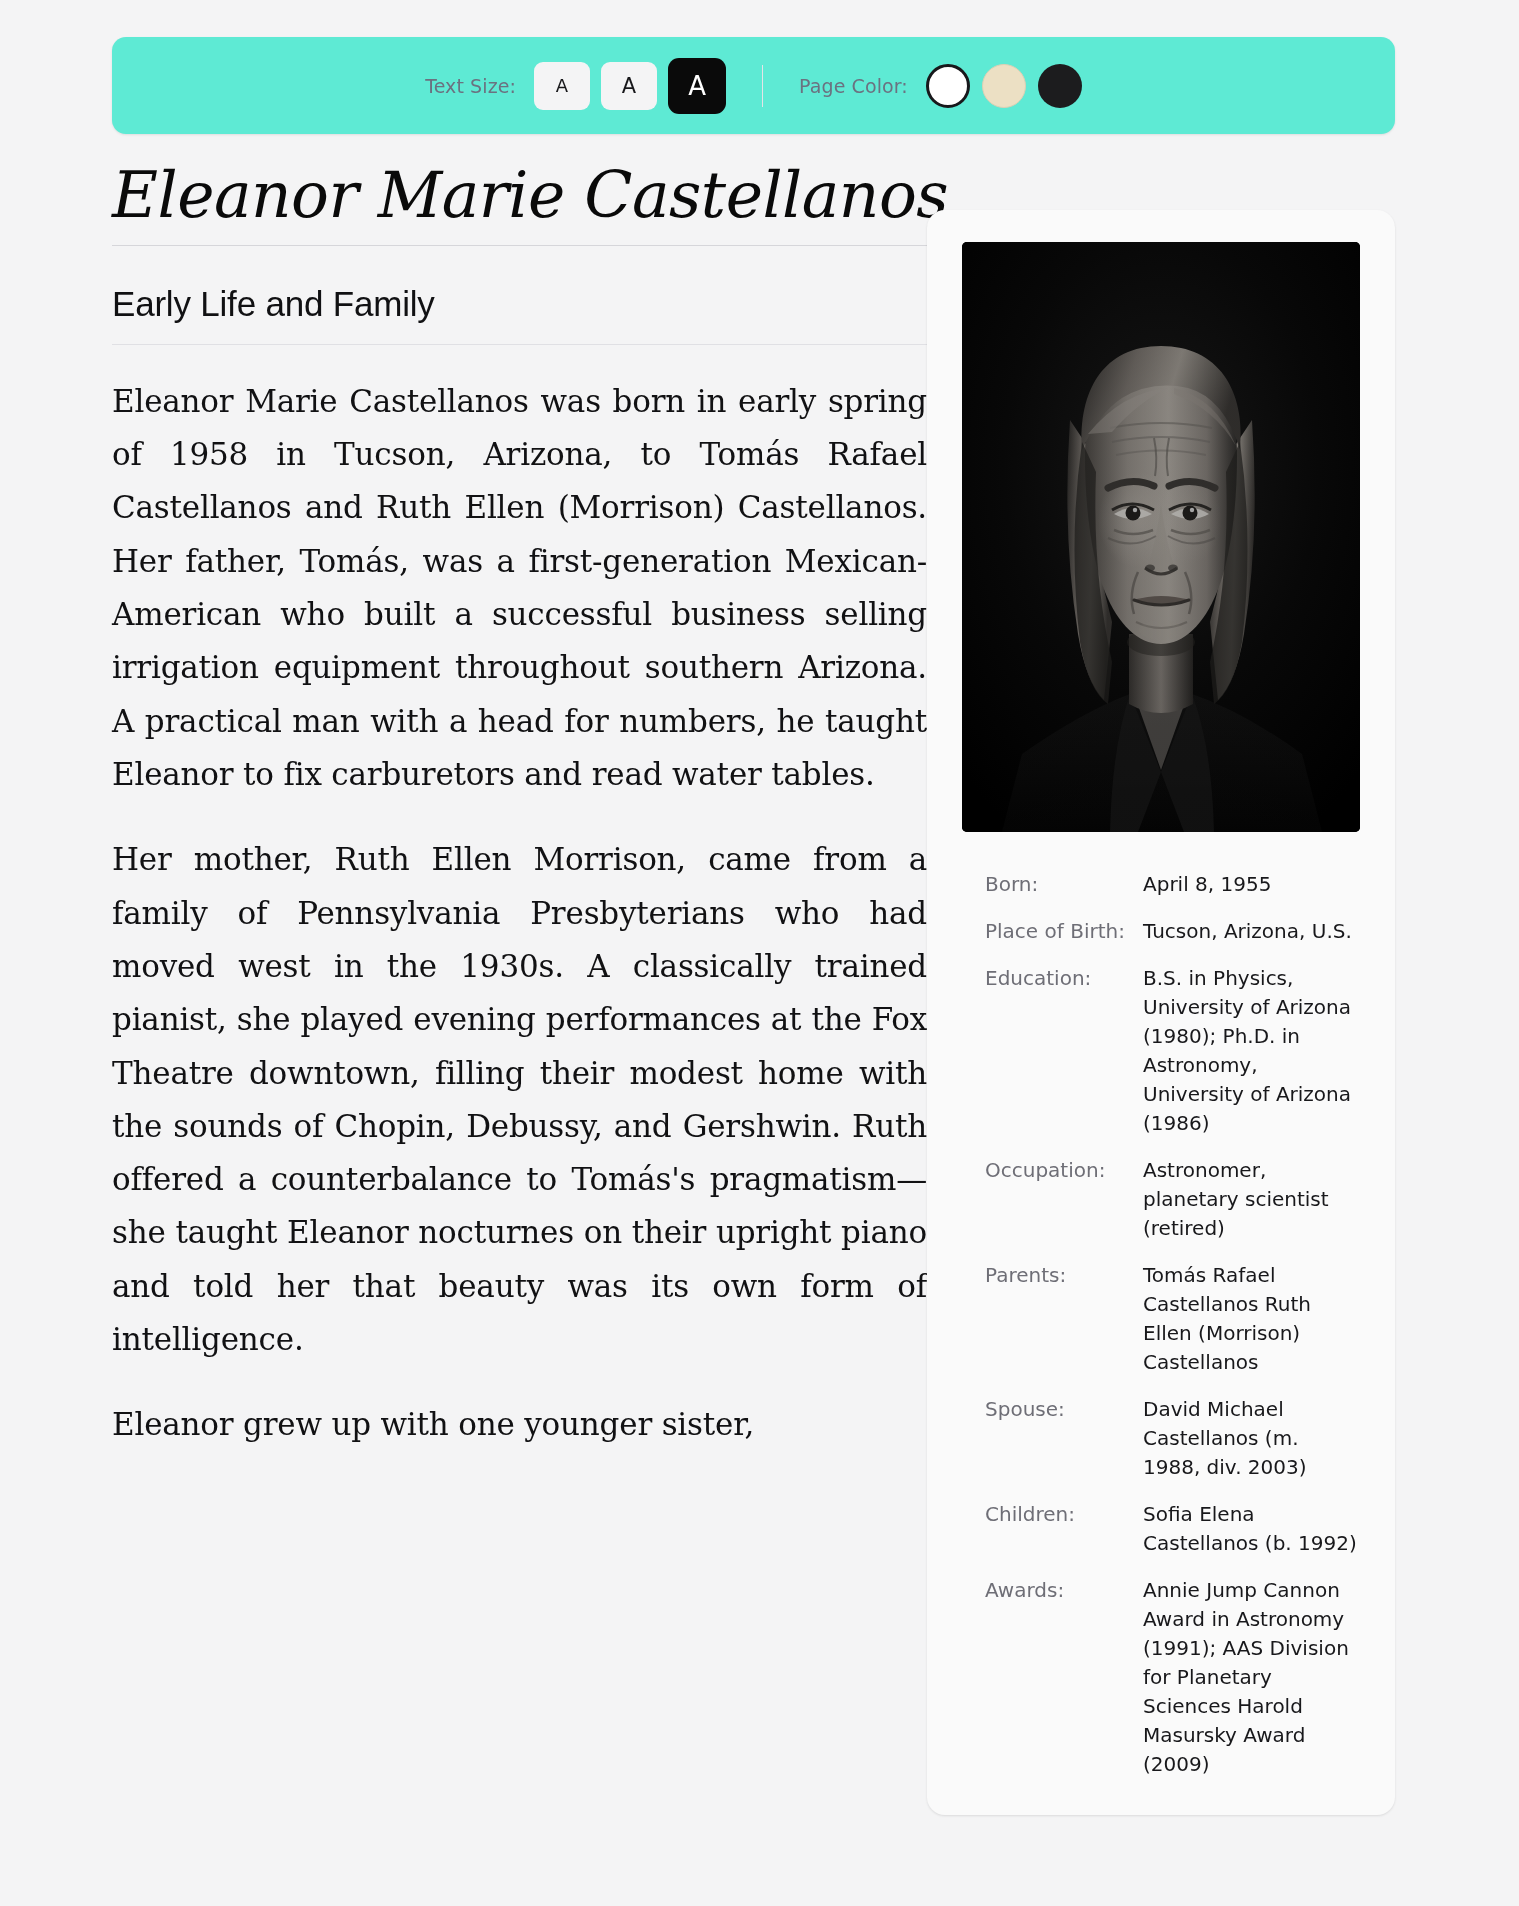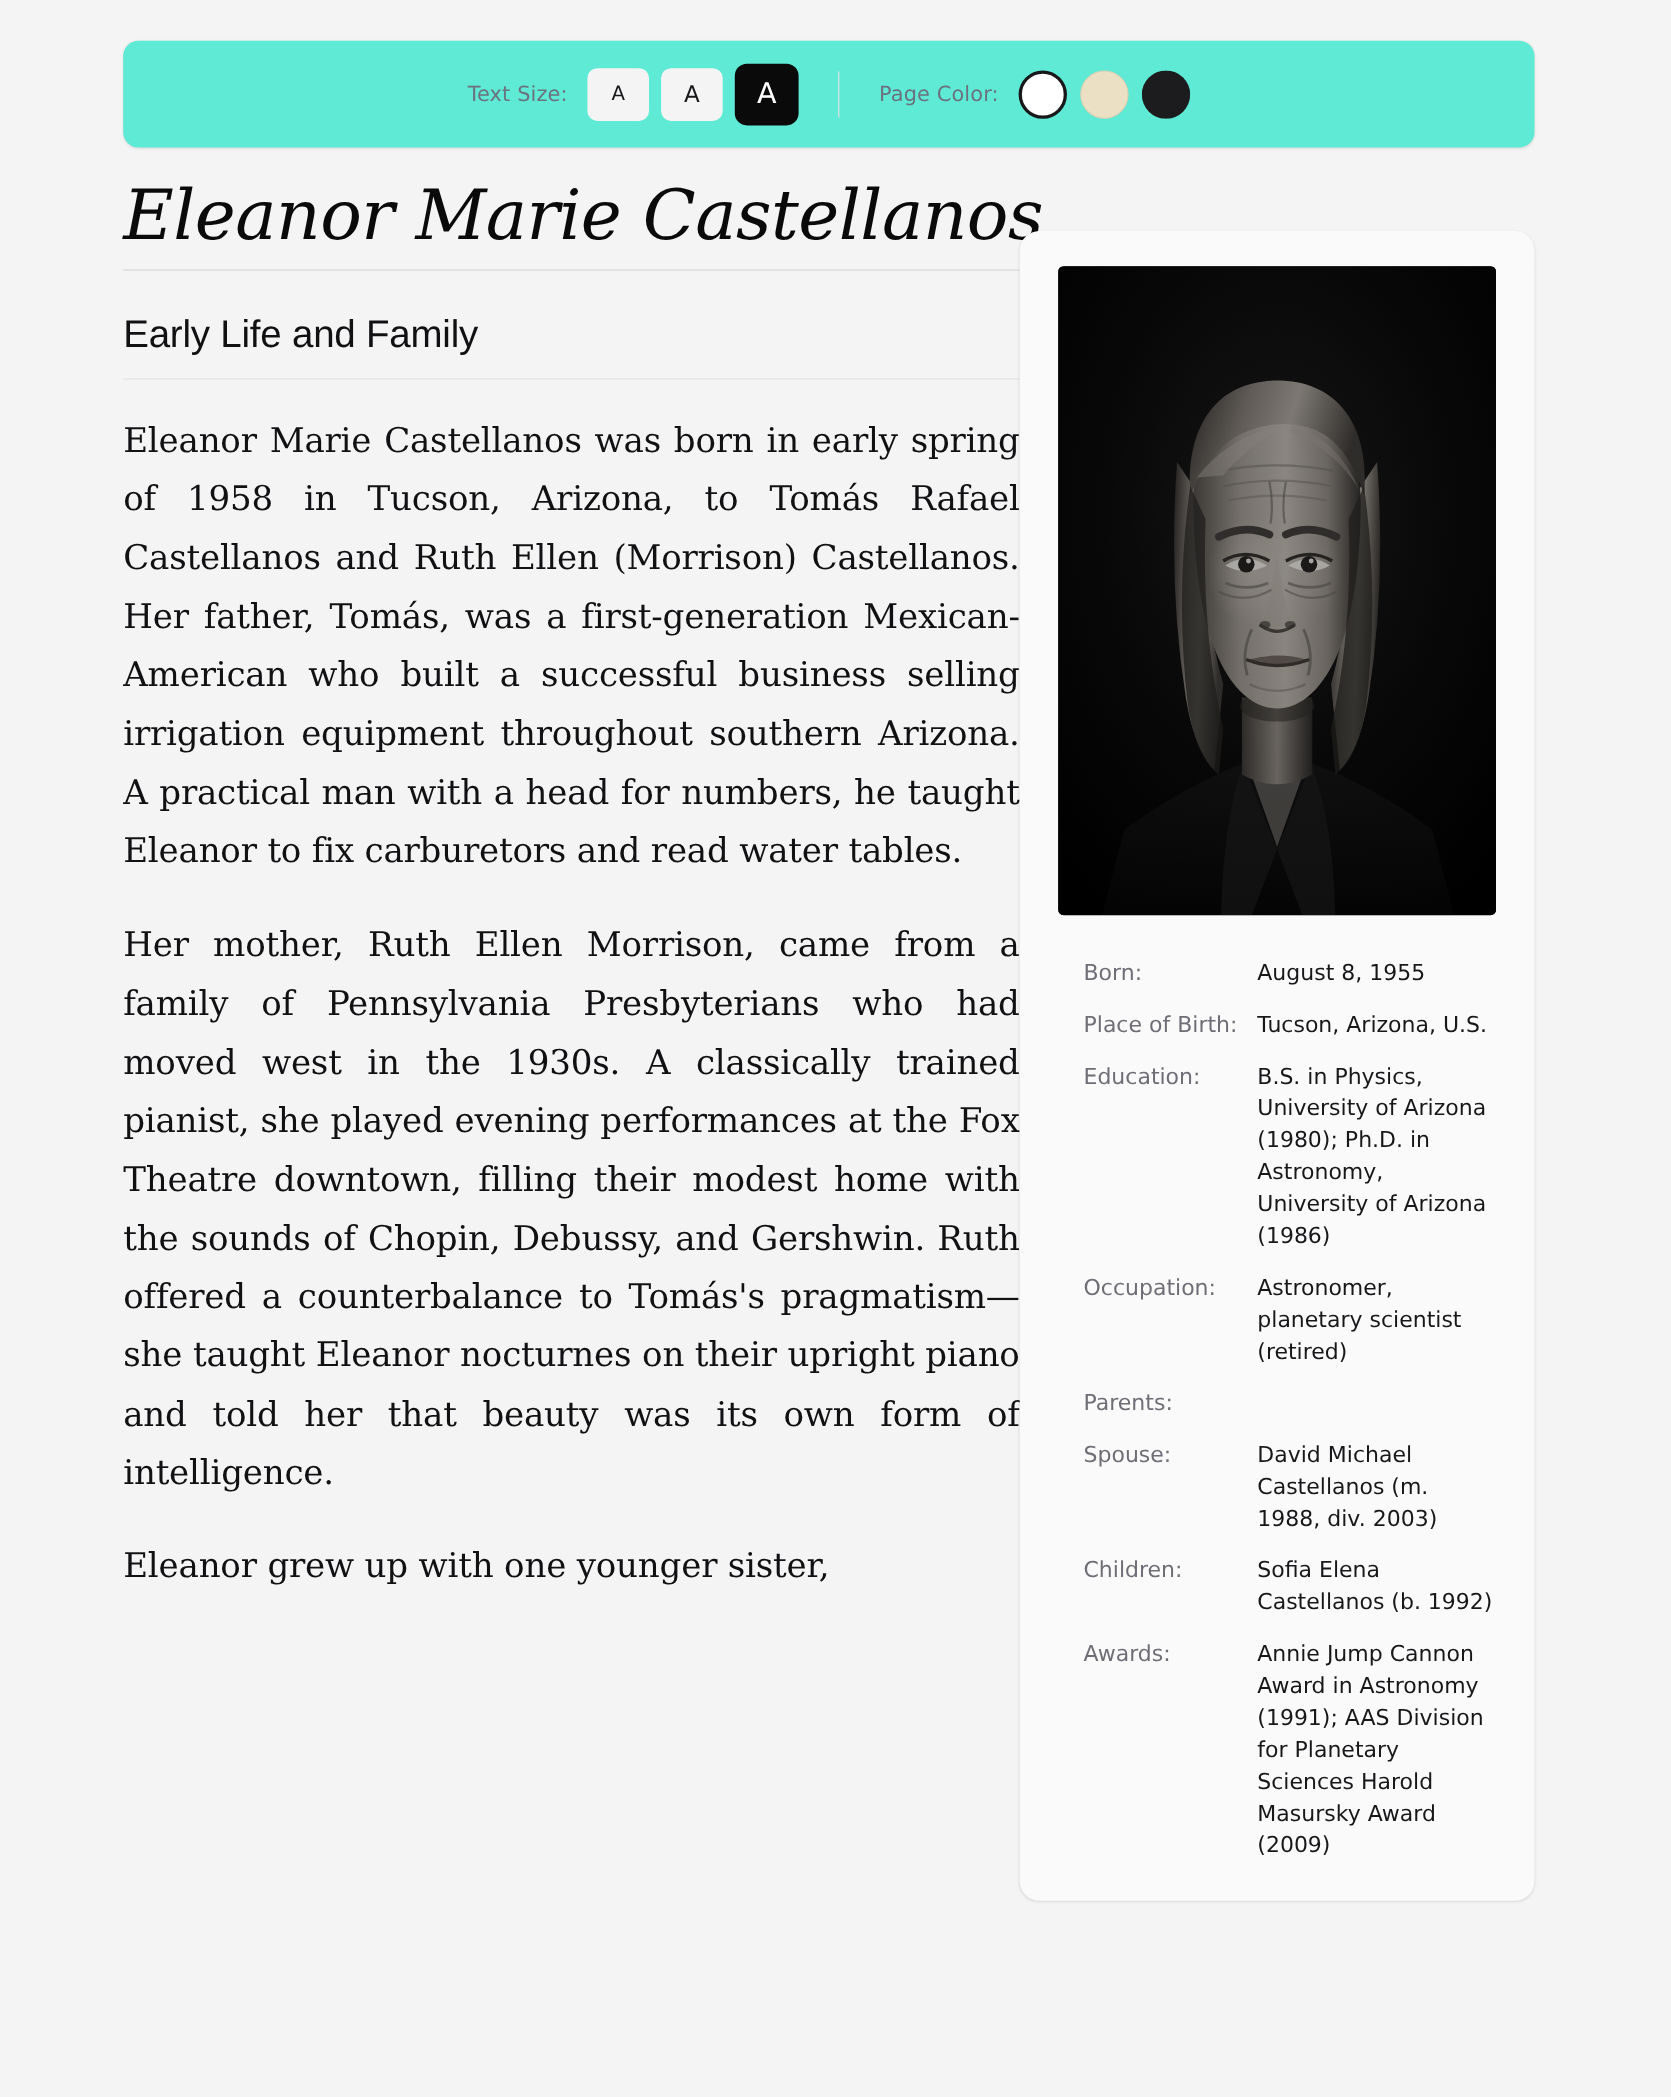--- a/index.html
+++ b/index.html
@@ -343,40 +343,41 @@
         <ellipse cx="199" cy="388" rx="22" ry="10" fill="#b0aaa2" opacity="0.18"></ellipse>
 
         <rect width="398" height="590" fill="url(#bgG)" opacity="0.28"></rect>
       </svg>
     </div>
 
     <div class="info-rows">
 
       <div class="info-row">
         <div class="info-label">Born:</div>
-        <div class="info-value">August 8, 1955</div>
+        <div class="info-value">April 8, 1955</div>
       </div>
 
       <div class="info-row">
         <div class="info-label">Place of Birth:</div>
         <div class="info-value">Tucson, Arizona, U.S.</div>
       </div>
 
       <div class="info-row">
         <div class="info-label">Education:</div>
         <div class="info-value">B.S. in Physics, University of Arizona (1980); Ph.D. in Astronomy, University of Arizona (1986)</div>
       </div>
 
       <div class="info-row">
         <div class="info-label">Occupation:</div>
         <div class="info-value">Astronomer, planetary scientist (retired)</div>
       </div>
 
       <div class="info-row">
         <div class="info-label">Parents:</div>
+        <div class="info-value">Tomás Rafael Castellanos Ruth Ellen (Morrison) Castellanos</div>
       </div>
 
       <div class="info-row">
         <div class="info-label">Spouse:</div>
         <div class="info-value">David Michael Castellanos (m. 1988, div. 2003)</div>
       </div>
 
       <div class="info-row">
         <div class="info-label">Children:</div>
         <div class="info-value">Sofia Elena Castellanos (b. 1992)</div>

